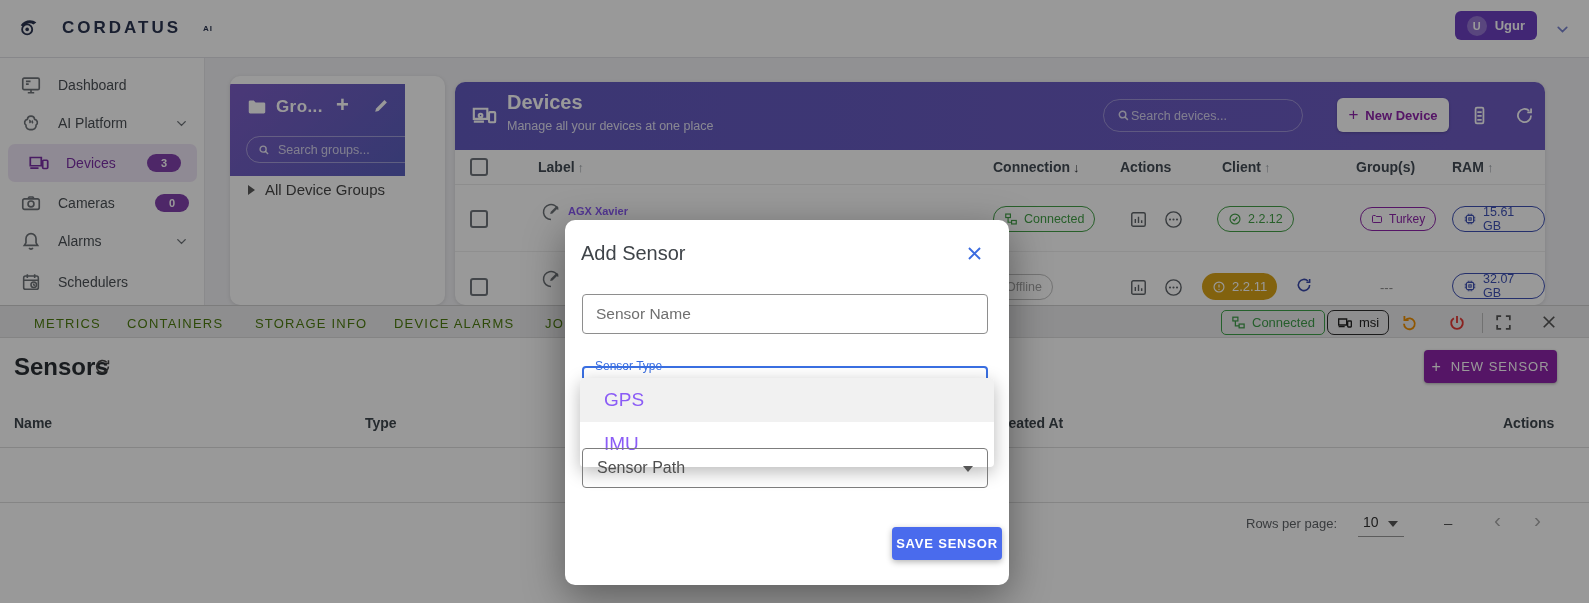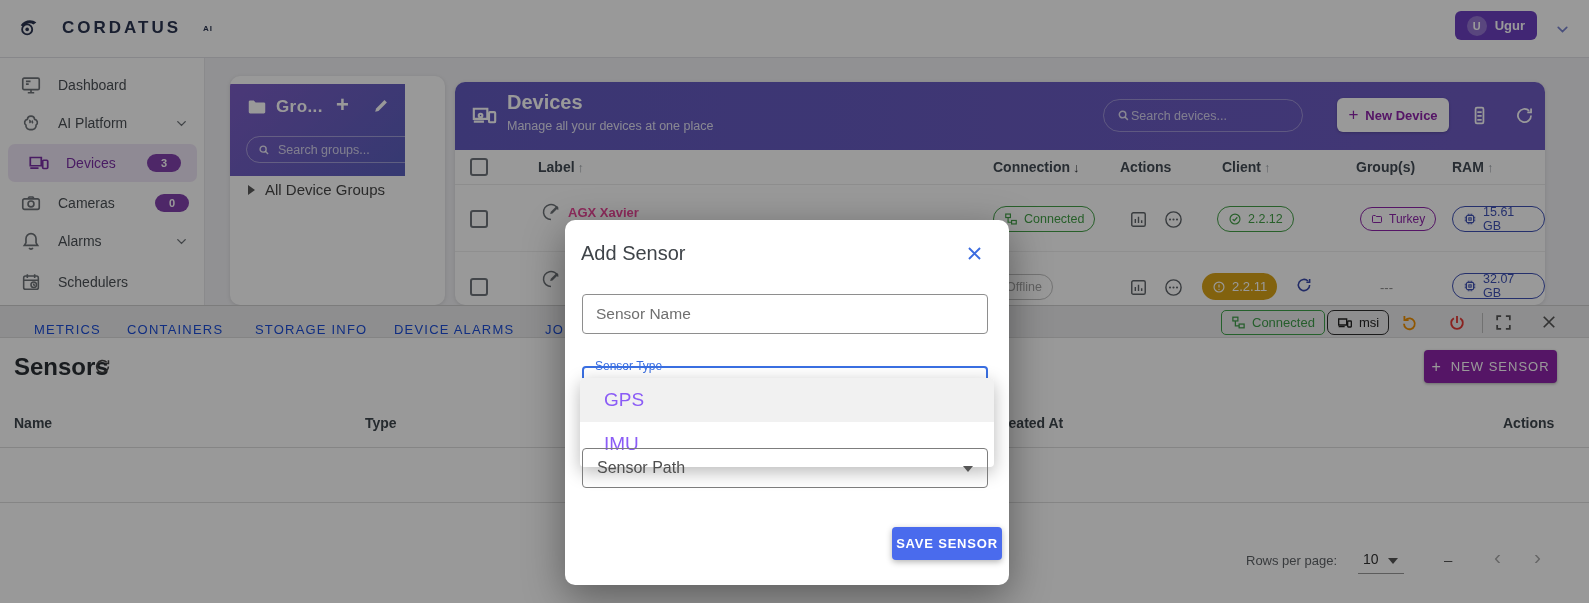--- a/index.html
+++ b/index.html
@@ -77,36 +77,36 @@
   .pill.gray { border:1px solid #c2c2c2; color:#a3a3a3; }
   .pill.purple { border:1px solid #8e24aa; color:#8e24aa; height:24px; border-radius:12px; font-size:12px; }
   .pill.indigo { border:1px solid #3f51b5; color:#3f51b5; }
   .pill.amber { background:#d9a418; color:#fff; border:none; height:27px; border-radius:14px; font-size:13px; }
   .act-ic { position:absolute; color:#5f6469; cursor:pointer; }
 
   
   #drawer { left:0; top:305px; width:1589px; height:298px; background:#fff; }
   #tabstrip { position:absolute; left:0; top:0; width:1589px; height:33px; background:#ededee;
               border-top:1px solid #cfcfcf; border-bottom:1px solid #dcdcdc; }
-  .tab { position:absolute; top:16px; font-size:13px; color:#1d4ed8; letter-spacing:1.2px; cursor:pointer; white-space:nowrap; }
+  .tab { position:absolute; top:10px; font-size:13px; color:#4d7c0f; letter-spacing:1.2px; cursor:pointer; white-space:nowrap; }
   .strip-badge { position:absolute; top:4px; height:25px; display:flex; align-items:center; gap:6px; padding:0 9px;
                  border-radius:5px; font-size:13px; background:transparent; cursor:pointer; }
   .strip-badge.green { border:1.5px solid #3fa24a; color:#3f9d4a; }
   .strip-badge.dark { border:1.5px solid #2e2e2e; color:#222; border-radius:7px; }
   .strip-ic { position:absolute; top:7px; cursor:pointer; }
   #strip-divider { position:absolute; left:1482px; top:7px; width:1px; height:20px; background:#bdbdbd; }
 
   #sensors-title { position:absolute; left:14px; top:48px; font-size:24px; font-weight:bold; color:#2b3035; }
   #sensors-refresh { position:absolute; left:93px; top:52px; color:#454545; cursor:pointer; }
   #new-sensor-btn { position:absolute; left:1424px; top:45px; width:133px; height:33px; background:#8e24aa; border-radius:4px;
                     color:#fff; font-size:13px; letter-spacing:1px; display:flex; align-items:center; justify-content:center;
                     gap:9px; cursor:pointer; box-shadow:0 1px 3px rgba(0,0,0,.3); }
   .s-head { position:absolute; top:110px; font-size:14px; font-weight:bold; color:#3f474e; }
   .hline { position:absolute; left:0; width:1589px; height:1px; background:#dedede; }
-  #pag { position:absolute; left:0; top:197px; width:1589px; height:60px;margin-top:37px; }
+  #pag { position:absolute; left:0; top:197px; width:1589px; height:60px; }
   #pag-label { position:absolute; left:1246px; top:14px; font-size:13px; color:#606468; }
   #pag-val { position:absolute; left:1363px; top:12px; font-size:14px; color:#333; cursor:pointer; }
   #pag-arrow { position:absolute; left:1388px; top:19px; width:0; height:0; border-top:6px solid #555;
                border-left:5px solid transparent; border-right:5px solid transparent; cursor:pointer; }
   #pag-underline { position:absolute; left:1358px; top:34px; width:46px; height:1px; background:#9a9a9a; }
   #pag-range { position:absolute; left:1444px; top:12px; font-size:15px; color:#555; }
   .pag-chev { position:absolute; top:6px; font-size:21px; color:#ababab; cursor:pointer; }
 
   
   #overlay { left:0; top:0; width:1589px; height:603px; background:rgba(0,0,0,.40); z-index:50; }
@@ -292,21 +292,21 @@
         <span>RAM</span><span class="sort">↑</span>
       </div>
     </div>
 
     <div id="dev-row1">
       <div class="cb abs" style="left:15px; top:25px;"></div>
       <svg class="abs ic" style="left:86px; top:17px; color:#6f7479;" width="20" height="20" viewBox="0 0 24 24" fill="none" stroke="currentColor" stroke-width="1.8">
         <path d="M12 21a9 9 0 1 1 8.5-12"></path>
           <path d="M21 6.5 13.8 13.7l-2.8.8.8-2.8L19 4.5z" fill="currentColor" stroke="none"></path>
       </svg>
-      <div class="abs" style="left:113px; top:20px; font-size:13px; font-weight:bold; color:#ec4899;">AGX Xavier</div>
+      <div class="abs" style="left:113px; top:20px; font-size:11px; font-weight:bold; color:#8b5cf6;">AGX Xavier</div>
       <div class="pill green" style="left:538px; top:21px;">
         <svg class="ic" width="14" height="14" viewBox="0 0 24 24" fill="none" stroke="currentColor" stroke-width="2">
           <rect x="3" y="3.5" width="8" height="6"></rect>
             <rect x="13" y="14.5" width="8" height="6"></rect>
             <path d="M7 9.5v8h6"></path>
         </svg>
         <span>Connected</span>
       </div>
       <svg class="act-ic ic" style="left:674px; top:25px;" width="19" height="19" viewBox="0 0 24 24" fill="none" stroke="currentColor" stroke-width="1.8">
         <rect x="3.5" y="3.5" width="17" height="17" rx="2"></rect>

